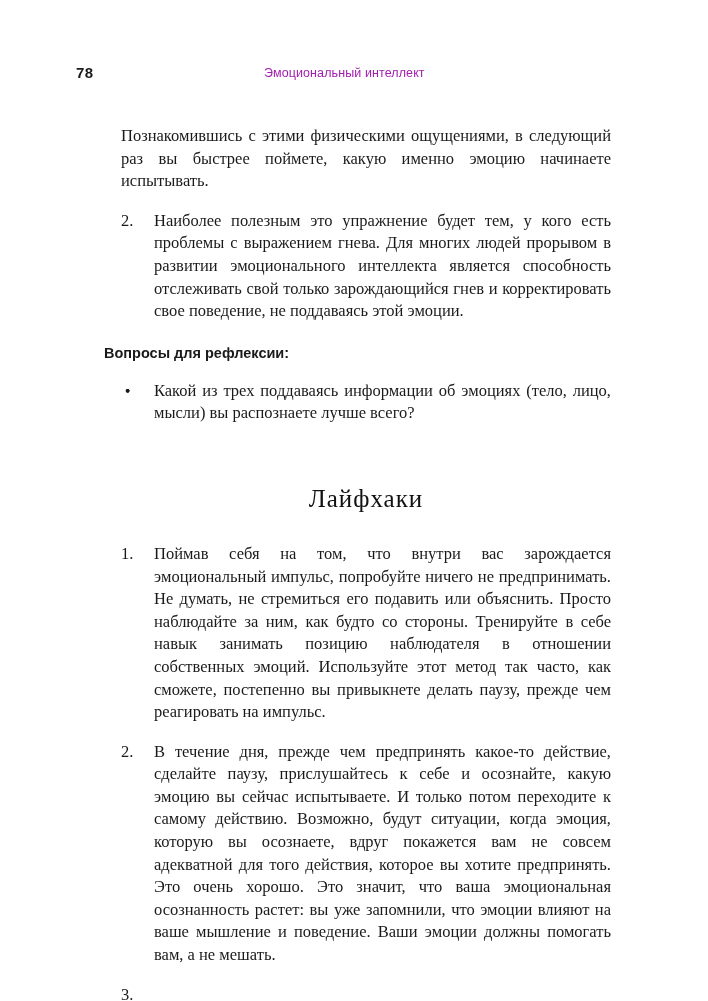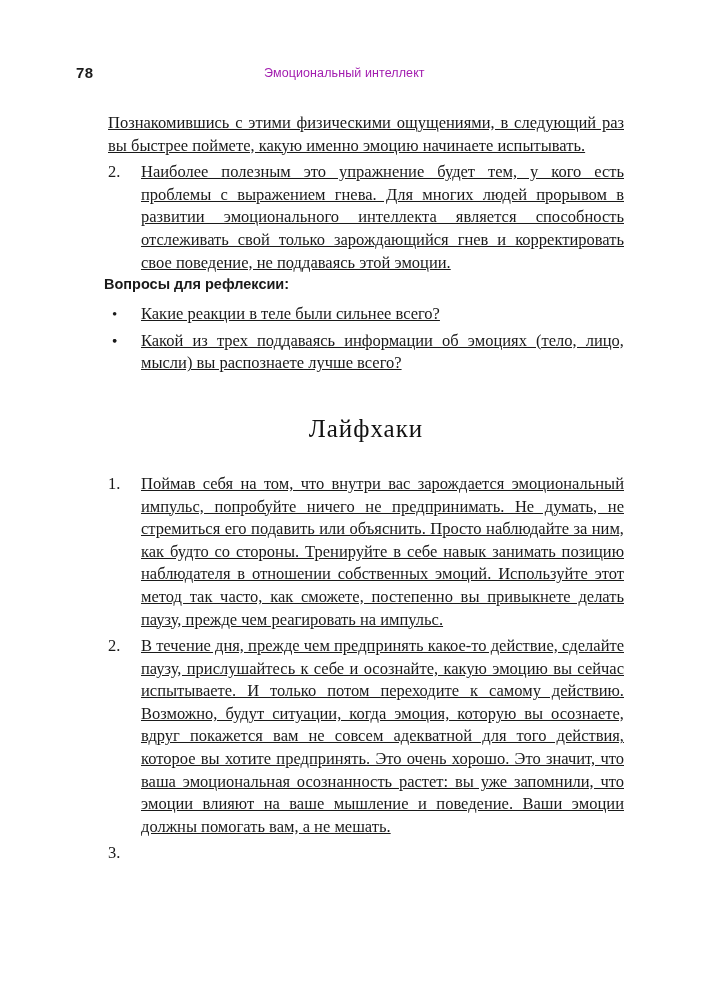--- a/index.html
+++ b/index.html
@@ -48,27 +48,26 @@
     color: #a21caf;
     letter-spacing: 0.1px;
   }
   .content {
     position: absolute;
     top: 108px;
     left: 104px;
     width: 524px;
   }
   p, li {
-    margin: 4px;
+    margin: 17px;
     font-size: 16.5px;
     line-height: 22.6px;
     text-align: justify;
     text-justify: inter-word;
     hyphens: manual;
-    text-decoration: underline;
   }
   .cont-para {
     margin-bottom: 0;
   }
   ol.numbered {
     list-style: none;
     margin: 0;
     padding: 0;
   }
   ol.numbered > li {
@@ -83,20 +82,21 @@
     width: 22px;
     text-align: left;
     font-size: 16.5px;
     line-height: 22.6px;
   }
   .reflection-heading {
     font-family: "Liberation Sans", sans-serif;
     font-weight: bold;
     font-size: 14.5px;
     line-height: 20px;
+    margin-top: 20px;
     margin-bottom: 9px;
     text-align: left;
   }
   ul.bullets {
     list-style: none;
     margin: 0;
     padding: 0;
   }
   ul.bullets > li {
     position: relative;
@@ -109,21 +109,21 @@
     top: 0;
     font-size: 15px;
     line-height: 22.6px;
     color: #1a1a1a;
   }
   .section-title {
     text-align: center;
     font-family: "Liberation Serif", serif;
     font-size: 25px;
     letter-spacing: 1px;
-    margin-top: 40px;
+    margin-top: 60px;
     margin-bottom: 30px;
     font-weight: normal;
     color: #111;
   }
   .lifehacks li { margin-bottom: 0px; }
 </style>
 </head>
 <body>
 
 <div class="page">
@@ -142,21 +142,20 @@
         <span class="num">2.</span>
         <span>Наиболее полезным это упражнение будет тем, у кого есть проблемы с выражением гнева. Для многих людей прорывом в развитии эмоционального интеллекта является способность отслеживать свой только зарождающийся гнев и корректировать свое поведение, не поддаваясь этой эмоции.</span>
       </li>
     </ol>
 
     <div class="reflection-heading">Вопросы для рефлексии:</div>
 
     <ul class="bullets">
       <li>
         <span class="bullet">•</span>
-        <span>Какие реакции в теле были сильнее всего?</span>
       </li>
       <li>
         <span class="bullet">•</span>
       </li>
       <li>
         <span class="bullet">•</span>
         <span>Какой из трех поддаваясь информации об эмоциях (тело, лицо, мысли) вы распознаете лучше всего?</span>
       </li>
     </ul>
 

